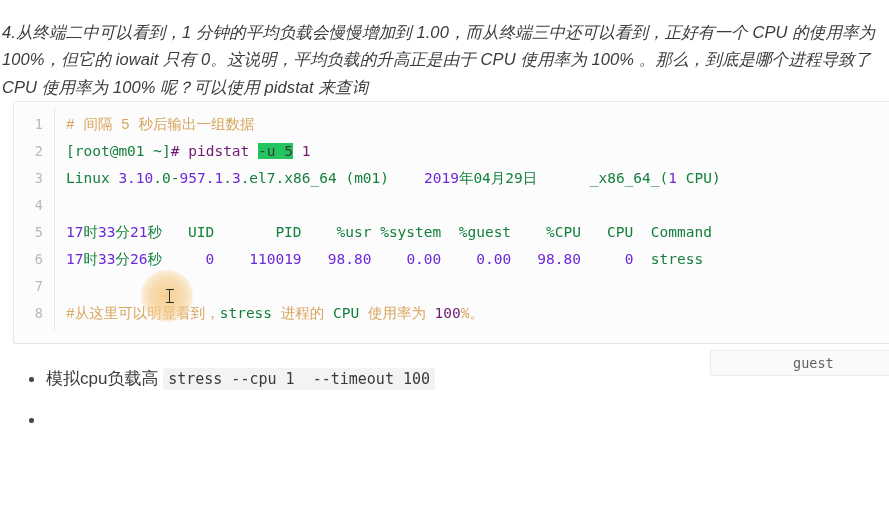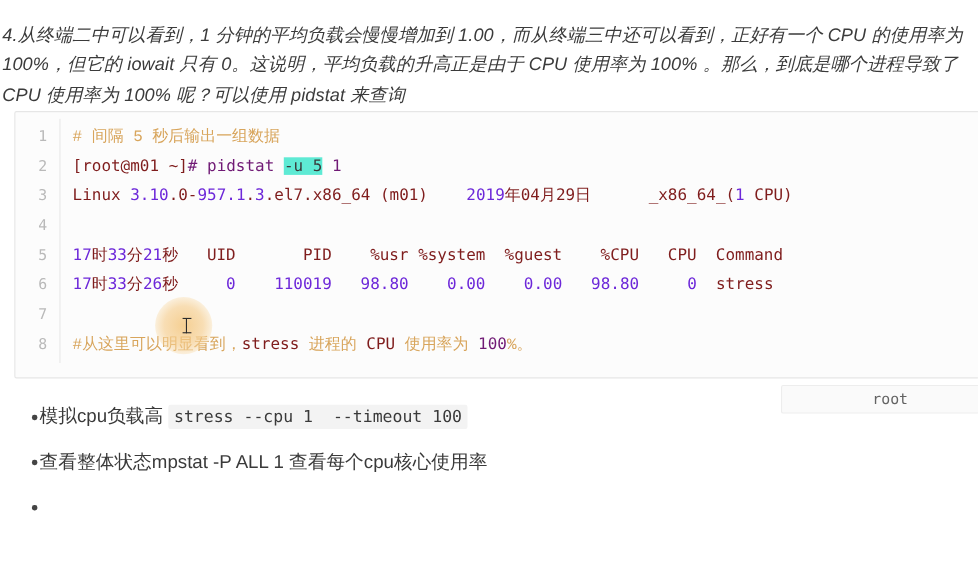--- a/index.html
+++ b/index.html
@@ -85,22 +85,22 @@
     padding-left: 12px;
     font-family: "DejaVu Sans Mono", "Liberation Mono", monospace;
     font-size: 14.5px;
     color: #3a3a3a;
     white-space: pre;
     letter-spacing: 0px;
   }
   .tok-comment { color: #d8a55c; font-family: Liberation Mono, monospace; }
   .tok-kw      { color: #701a75; }
   .tok-num     { color: #6d28d9; }
-  .tok-plain   { color: #7f1d1d; }
-  .tok-sel     { background: #5eead4; }
+  .tok-plain   { color: #15803d; }
+  .tok-sel     { background: #22c55e; }
 
   
   .lang-badge {
     position: absolute;
     left: 710px;
     top: 350px;
     width: 230px;
     height: 26px;
     box-sizing: border-box;
     background: #fafafa;
@@ -122,21 +122,21 @@
     top: 358px;
     width: 889px;
     margin: 0;
     padding: 0;
     list-style: none;
   }
   .bullets li {
     position: relative;
     height: 41px;
     line-height: 41px;
-    padding-left: 36px;
+    padding-left: 46px;
     font-size: 17px;
     color: #3a3a3a;
     white-space: nowrap;
   }
   .bullets li .dot {
     position: absolute;
     left: 29px;
     top: 19px;
     width: 4.5px;
     height: 4.5px;
@@ -237,26 +237,25 @@
           <div class="code-text"><span class="tok-plain"></span></div>
         </div>
         <div class="code-row">
           <div class="ln">8</div>
           <div class="code-text"><span class="tok-comment">#从这里可以明显看到，</span><span class="tok-plain">stress</span><span class="tok-comment"> 进程的 </span><span class="tok-plain">CPU</span><span class="tok-comment"> 使用率为 </span><span class="tok-kw">100</span><span class="tok-comment">%。</span></div>
         </div>
       </div>
   </div>
 
   <div class="lang-badge">
-    <span>root</span>
+    <span>guest</span>
   </div>
 
   <ul class="bullets" id="bullet-list">
       <li><span class="dot"></span><span class="plaincode">模拟cpu负载高 </span><code class="inline">stress --cpu 1  --timeout 100</code></li>
-      <li><span class="dot"></span><span class="plaincode">查看整体状态mpstat -P ALL  1 查看每个cpu核心使用率</span></li>
       <li><span class="dot"></span></li>
     </ul>
 
   <div class="cursor-ripple"></div>
   <div class="ibeam">
     <div class="cap-t"></div>
     <div class="stem"></div>
     <div class="cap-b"></div>
   </div>
 

